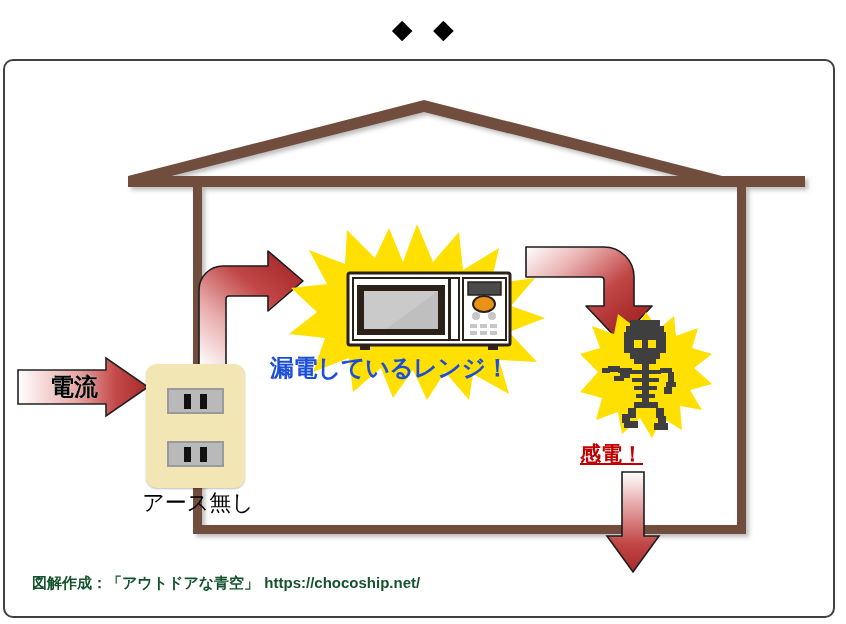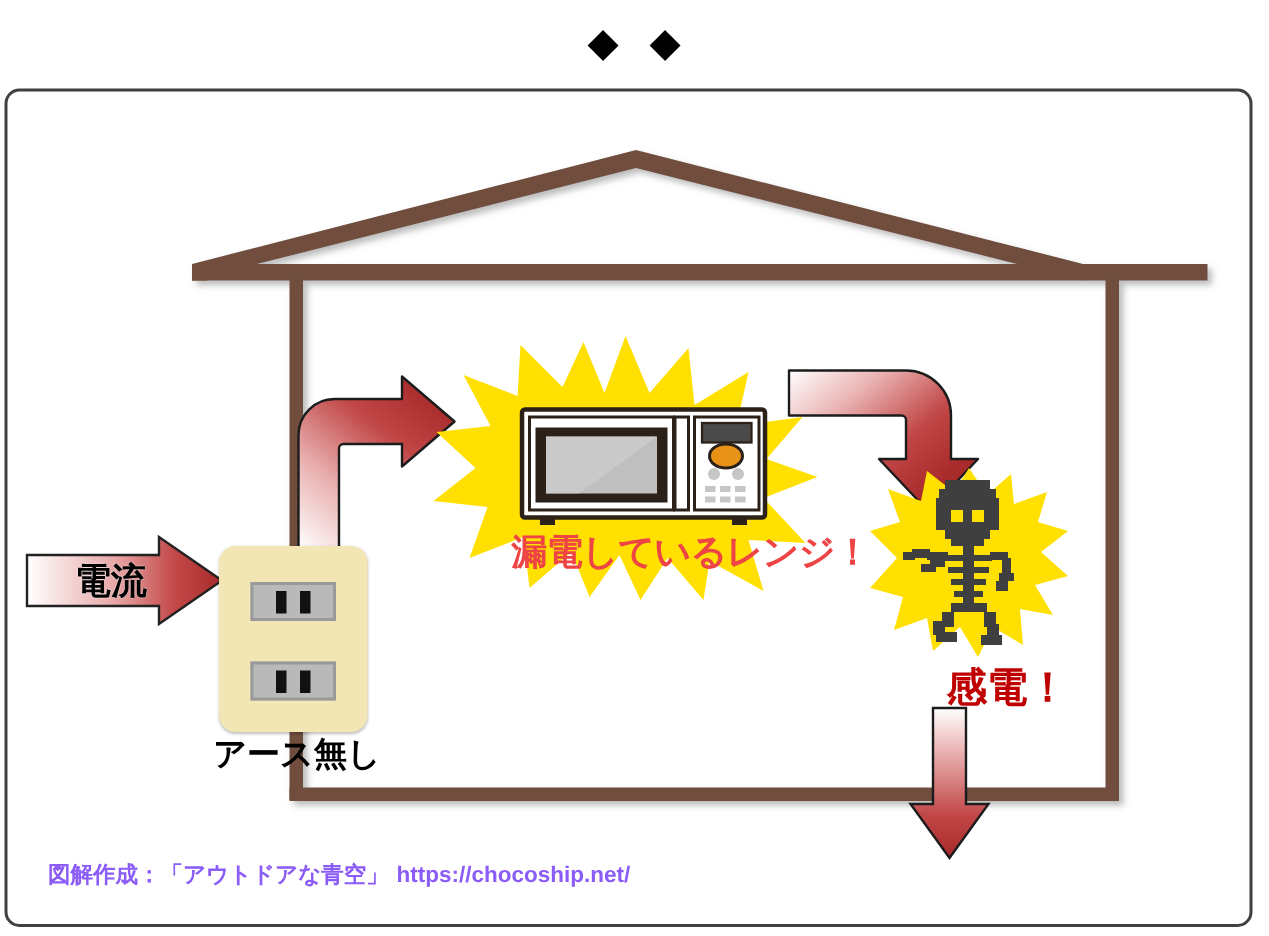--- a/index.html
+++ b/index.html
@@ -42,62 +42,63 @@
     position:absolute;left:21px;width:57px;height:26px;
     background:#B9B9B9;border:2px solid #9a9a9a;box-sizing:border-box;
     display:flex;align-items:center;justify-content:center;gap:9px;
   }
   .socket.s1{top:24px;}
   .socket.s2{top:77px;}
   .slot{width:7px;height:15px;background:#111111;}
 
   .outlet-label{
     position:absolute;left:113px;top:488px;width:170px;
-    text-align:center;font-size:22px;font-weight:bold;color:#000;
+    text-align:center;font-size:22px;font-weight:normal;color:#000;
     font-family:"DejaVu Sans","Liberation Sans",sans-serif;
   }
 
   
   .cur-arrow{position:absolute;left:16px;top:356px;width:134px;height:62px;}
   .cur-label{
     position:absolute;left:24px;top:362px;width:100px;height:50px;
     display:flex;align-items:center;justify-content:center;
     font-size:24px;font-weight:bold;color:#000;
     font-family:"DejaVu Sans","Liberation Sans",sans-serif;
     text-shadow:0 0 1px #fff;
   }
 
   
   .burst1{position:absolute;left:287px;top:222px;width:260px;height:180px;}
   .mw{position:absolute;left:346px;top:271px;width:166px;height:80px;}
   .mw-label{
     position:absolute;left:270px;top:352px;width:310px;
-    text-align:right;font-size:24px;font-weight:bold;color:#ef4444;
+    text-align:left;font-size:24px;font-weight:bold;color:#1d4ed8;
     font-family:"DejaVu Sans","Liberation Sans",sans-serif;
     letter-spacing:-0.5px;white-space:nowrap;
   }
 
   
   .burst2{position:absolute;left:578px;top:310px;width:136px;height:130px;}
   .skel{position:absolute;left:600px;top:316px;width:92px;height:118px;}
   .shock-label{
     position:absolute;left:580px;top:440px;width:132px;
-    text-align:right;font-size:27px;font-weight:bold;color:#C00000;
-    font-family:"DejaVu Sans","Liberation Sans",sans-serif;
+    text-align:left;font-size:21px;font-weight:bold;color:#C00000;
+    font-family:"DejaVu Sans","Liberation Sans",sans-serif;
+    text-decoration:underline;
   }
 
   
   .arrow-up-right{position:absolute;left:196px;top:248px;width:110px;height:120px;}
   .arrow-right-down{position:absolute;left:524px;top:244px;width:135px;height:100px;}
   .arrow-down{position:absolute;left:604px;top:470px;width:58px;height:105px;}
 
   
   .credit{
     position:absolute;left:32px;top:574px;
-    font-size:15px;font-weight:bold;color:#8b5cf6;
+    font-size:15px;font-weight:bold;color:#14532d;
     font-family:"DejaVu Sans","Liberation Sans",sans-serif;
     white-space:nowrap;
   }
   .credit .url{font-family:"Liberation Sans",sans-serif;}
 </style>
 </head>
 <body>
 
 <div id="root">
 

